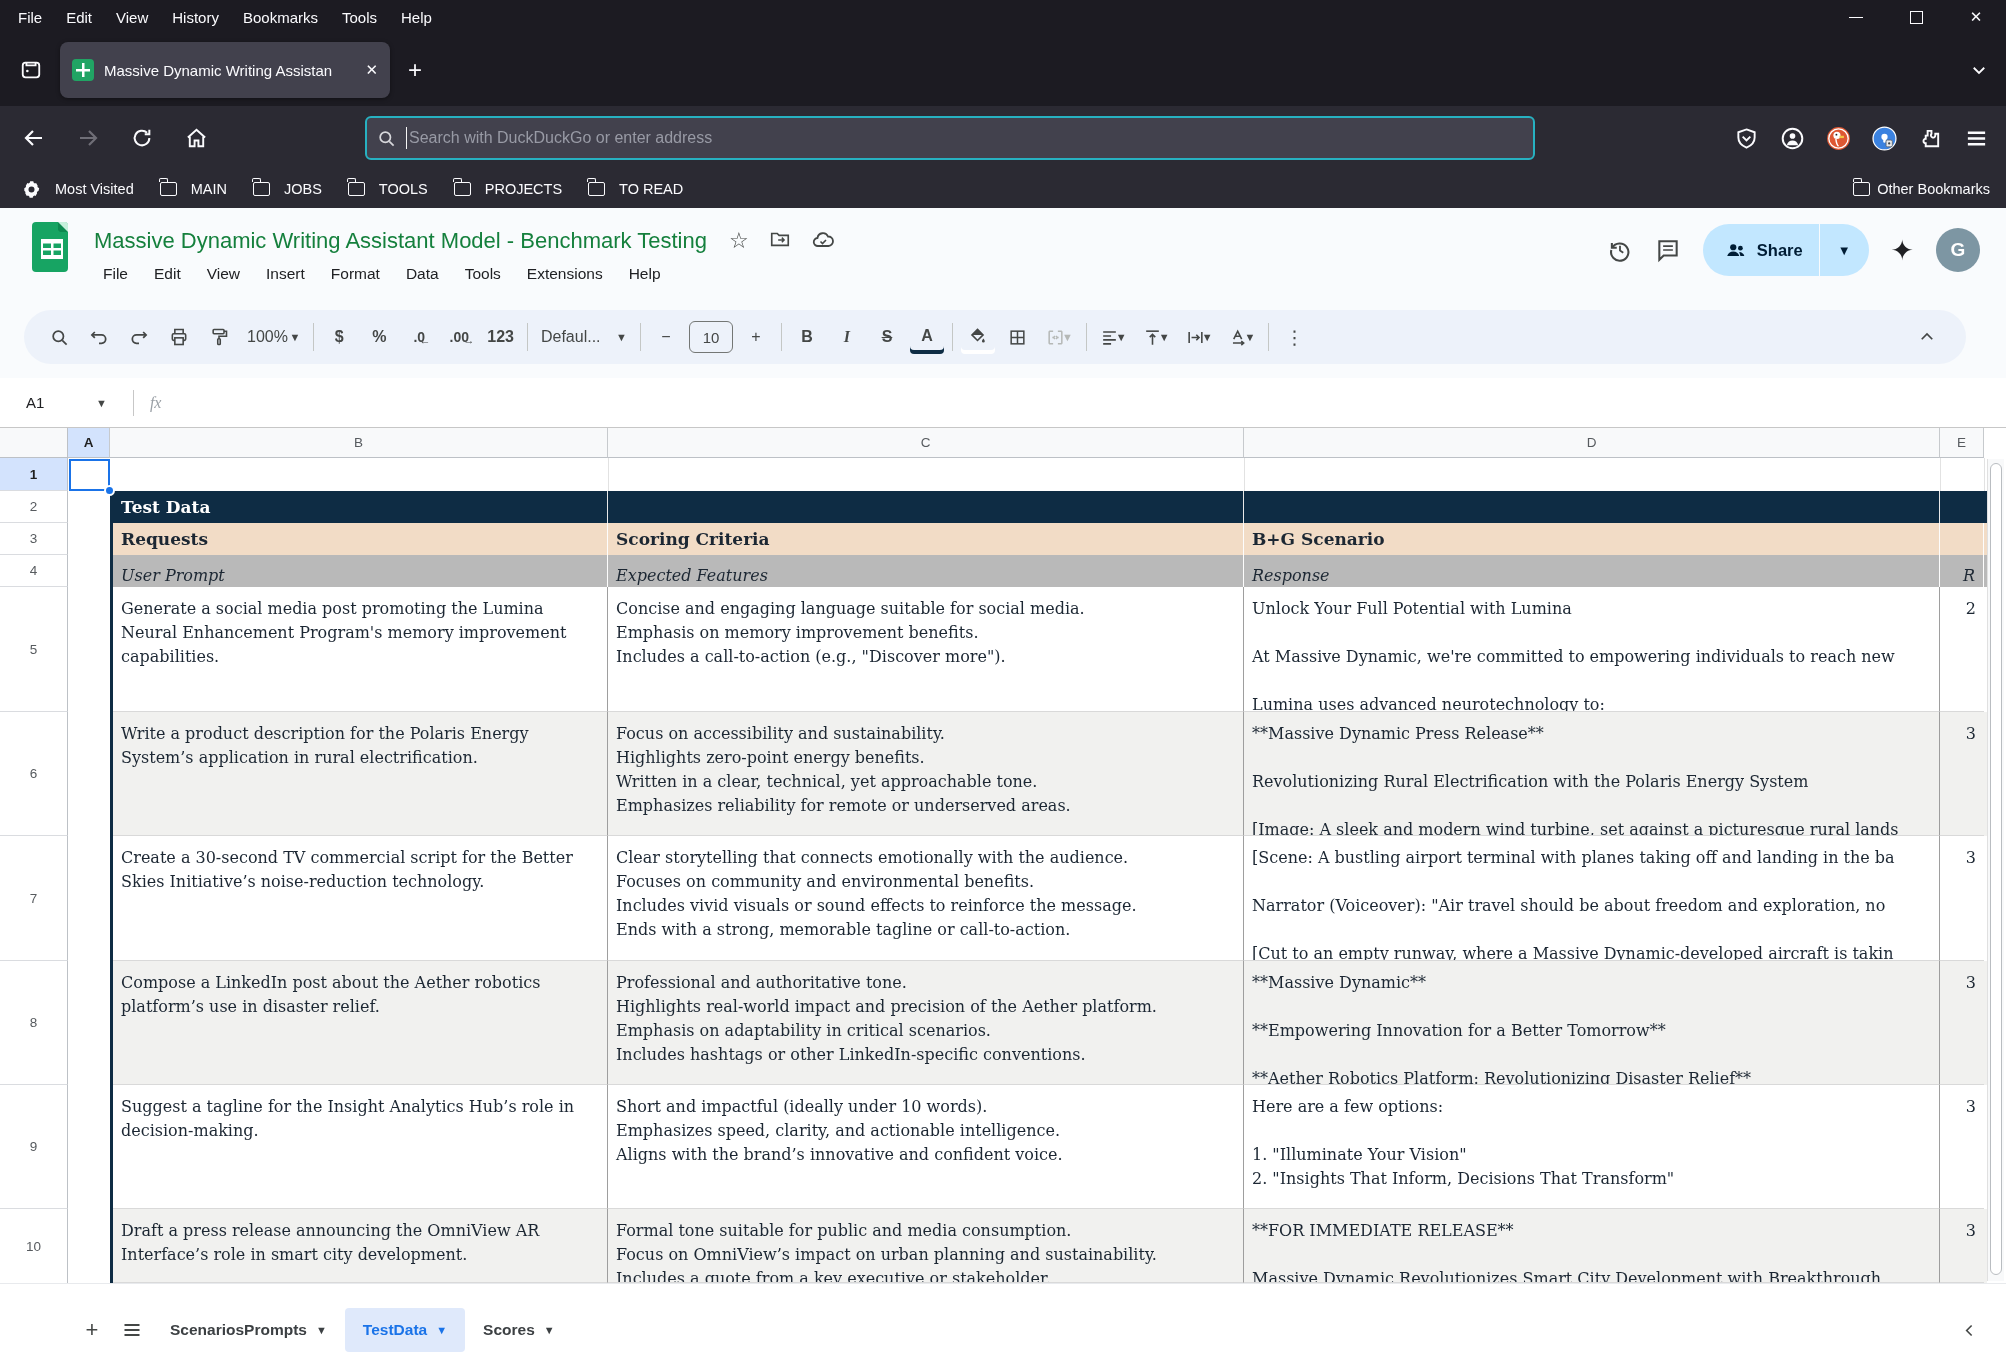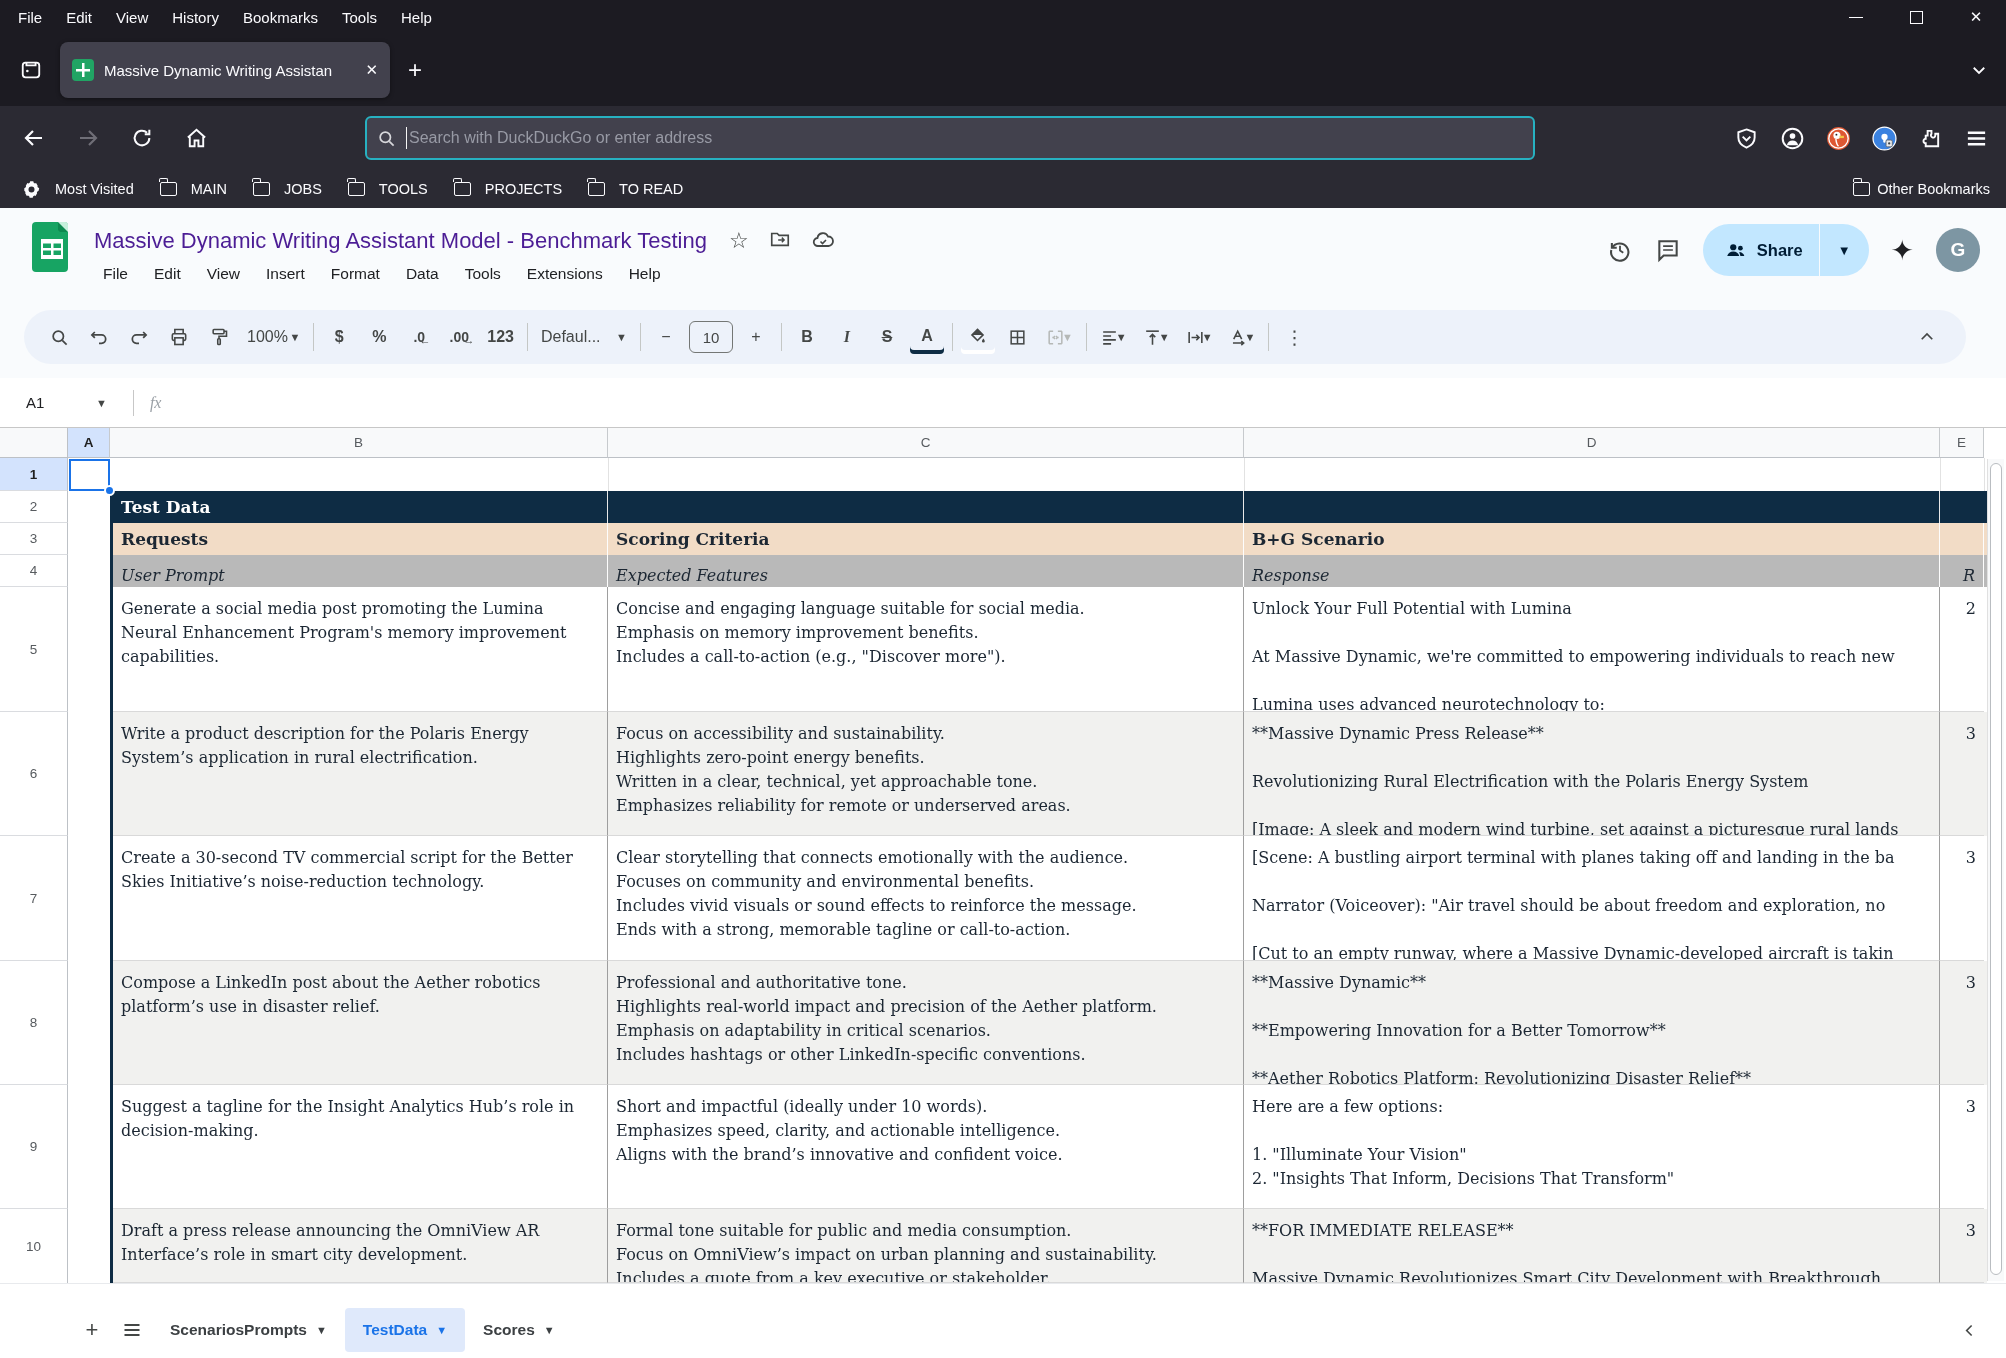--- a/index.html
+++ b/index.html
@@ -59,21 +59,21 @@
   .sh-logo:before { content:""; position:absolute; right:0; top:0; border:9px solid #0d8a50;
     border-color:#8ee6bd #8ee6bd #0d8a50 #0d8a50; border-radius:0 4px 0 4px;
     border-width:5px; border-style:solid; border-top-color:#c6f0dc; border-right-color:#c6f0dc; }
   .sh-logo:after { content:""; position:absolute; left:9px; top:17px; width:18px; height:16px;
     background:
       linear-gradient(#fff,#fff) center/100% 2.5px no-repeat,
       linear-gradient(#fff,#fff) center/2.5px 100% no-repeat,
       linear-gradient(#fff,#fff) left top/100% 2.5px no-repeat,
       linear-gradient(#fff,#fff) left bottom/100% 2.5px no-repeat; border:2.5px solid #fff; }
   .sh-title-row { position:absolute; left:94px; top:20px; display:flex; align-items:center; gap:22px; }
-  .sh-title { font-size:22px; color:#4c1d95; }
+  .sh-title { font-size:22px; color:#15803d; }
   .sh-title-icons { display:flex; gap:20px; color:#444746; }
   .sh-menus { position:absolute; left:94px; top:55px; display:flex; gap:8px; font-size:15.5px; color:#202124; }
   .sh-menus span { padding:2px 9px; }
   .sh-right { position:absolute; right:26px; top:16px; display:flex; align-items:center; gap:22px; }
   .pillbtn { height:52px; background:#c2e7ff; border-radius:26px; display:flex; align-items:center; color:#001d35; }
   .share-main { display:flex; align-items:center; gap:10px; padding:0 16px 0 22px; font-size:16.5px; font-weight:600; }
   .share-sep { width:1px; height:52px; background:#f9fbfd; }
   .share-caret { padding:0 18px; font-size:13px; }
   .avatar { width:44px; height:44px; border-radius:50%; background:#7d96a3; color:#fff; display:flex;
     align-items:center; justify-content:center; font-size:19px; font-weight:600; }

